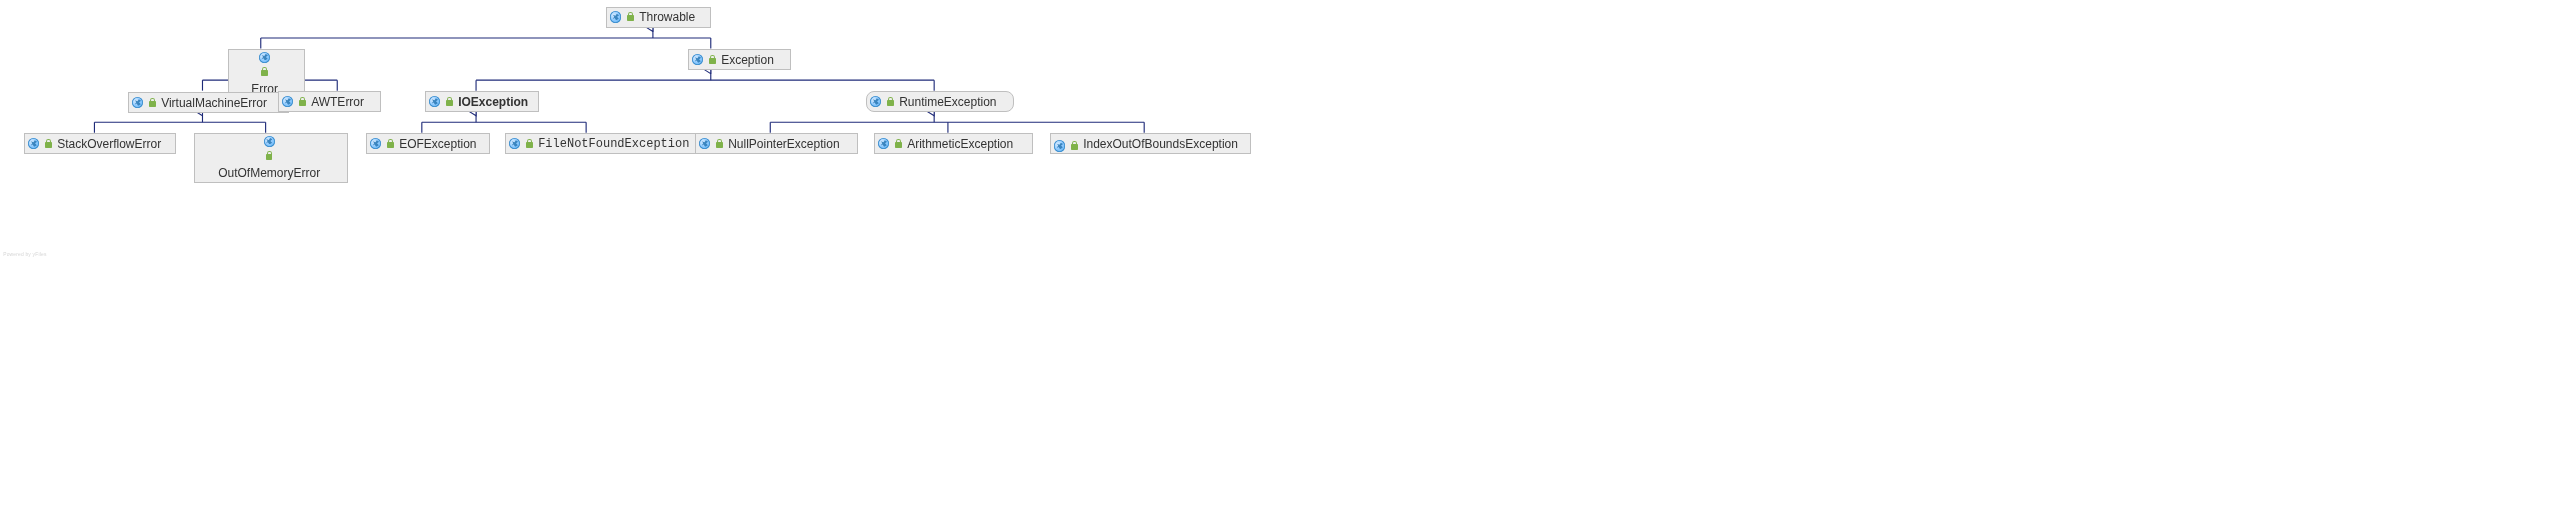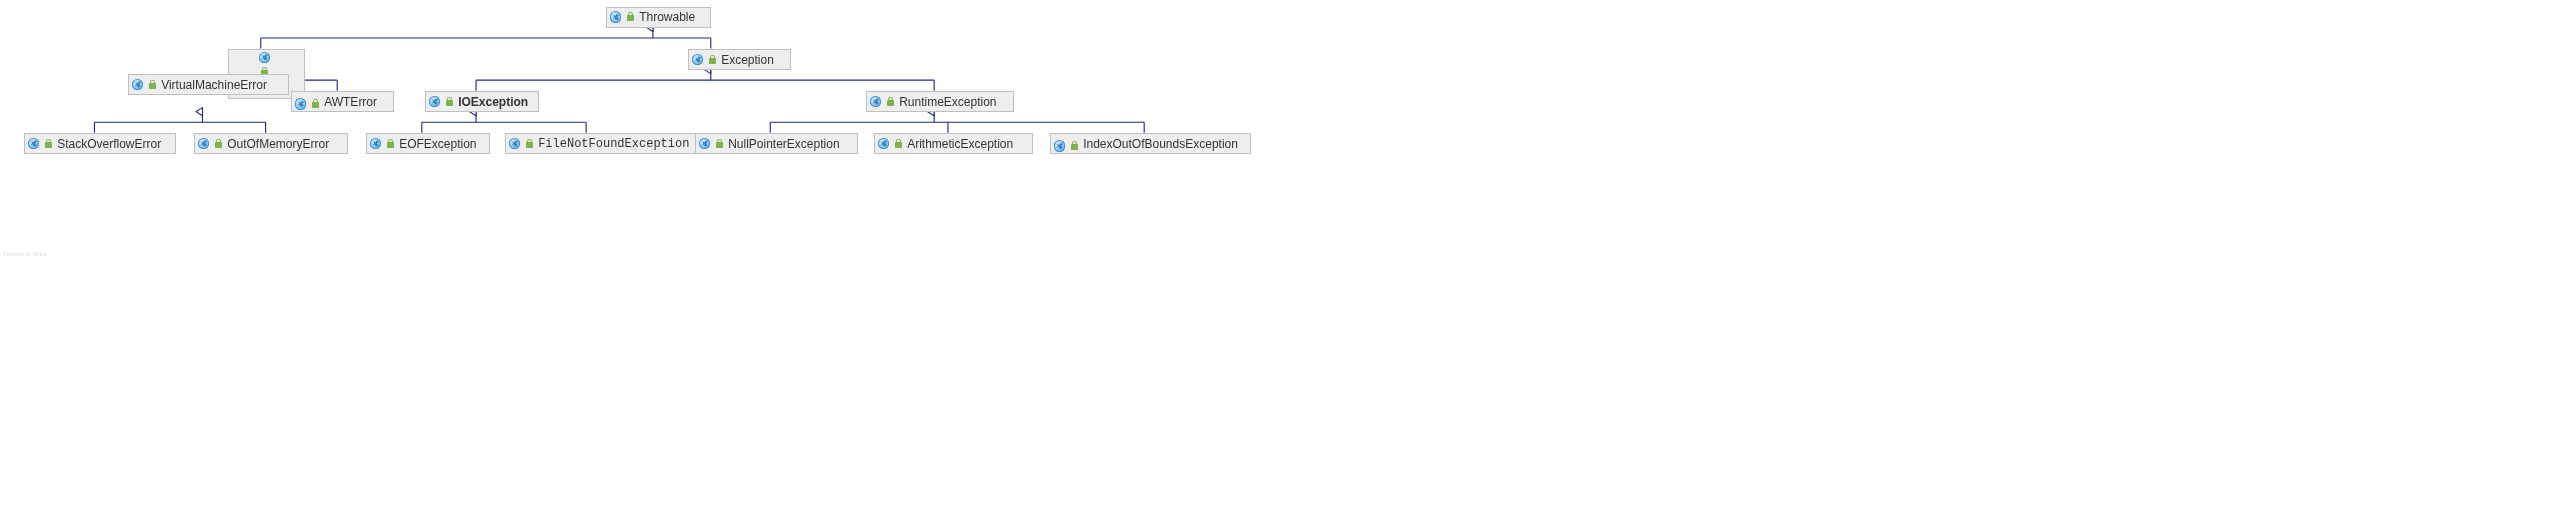--- a/index.html
+++ b/index.html
@@ -73,66 +73,66 @@
       </div>
       <div class="node" style="left: 665px; top: 49px; min-width: 91px; margin-left: 23px;">
         <span class="ic">
           <span class="ic-class"></span>
         </span>
         <span class="ic">
           <span class="ic-lock"></span>
         </span>
         <span>Exception</span>
       </div>
-      <div class="node" style="left: 128px; top: 74px; min-width: 149px;">
+      <div class="node" style="left: 128px; top: 92px; min-width: 149px;">
         <span class="ic">
           <span class="ic-class"></span>
         </span>
         <span class="ic">
           <span class="ic-lock"></span>
         </span>
         <span>VirtualMachineError</span>
       </div>
-      <div class="node" style="left: 291px; top: 91px; min-width: 91px; align-items: flex-end;">
+      <div class="node" style="left: 278px; top: 91px; min-width: 91px;">
         <span class="ic">
           <span class="ic-class"></span>
         </span>
         <span class="ic">
           <span class="ic-lock"></span>
         </span>
         <span>AWTError</span>
       </div>
       <div class="node" style="left: 425px; top: 91px; min-width: 102px; font-weight: bold;">
         <span class="ic">
           <span class="ic-class"></span>
         </span>
         <span class="ic">
           <span class="ic-lock"></span>
         </span>
         <span>IOException</span>
       </div>
-      <div class="node" style="left: 866px; top: 91px; min-width: 136px;">
+      <div class="node" style="left: 866px; top: 91px; min-width: 136px; border-radius: 8px;">
         <span class="ic">
           <span class="ic-class"></span>
         </span>
         <span class="ic">
           <span class="ic-lock"></span>
         </span>
         <span>RuntimeException</span>
       </div>
       <div class="node" style="left: 24px; top: 133px; min-width: 140px;">
         <span class="ic">
           <span class="ic-class"></span>
         </span>
         <span class="ic">
           <span class="ic-lock"></span>
         </span>
         <span>StackOverflowError</span>
       </div>
-      <div class="node" style="left: 194px; top: 133px; min-width: 142px;">
+      <div class="node" style="left: 194px; top: 133px; min-width: 142px; flex-direction: column;">
         <span class="ic">
           <span class="ic-class"></span>
         </span>
         <span class="ic">
           <span class="ic-lock"></span>
         </span>
         <span>OutOfMemoryError</span>
       </div>
       <div class="node" style="left: 366px; top: 133px; min-width: 112px;">
         <span class="ic">

